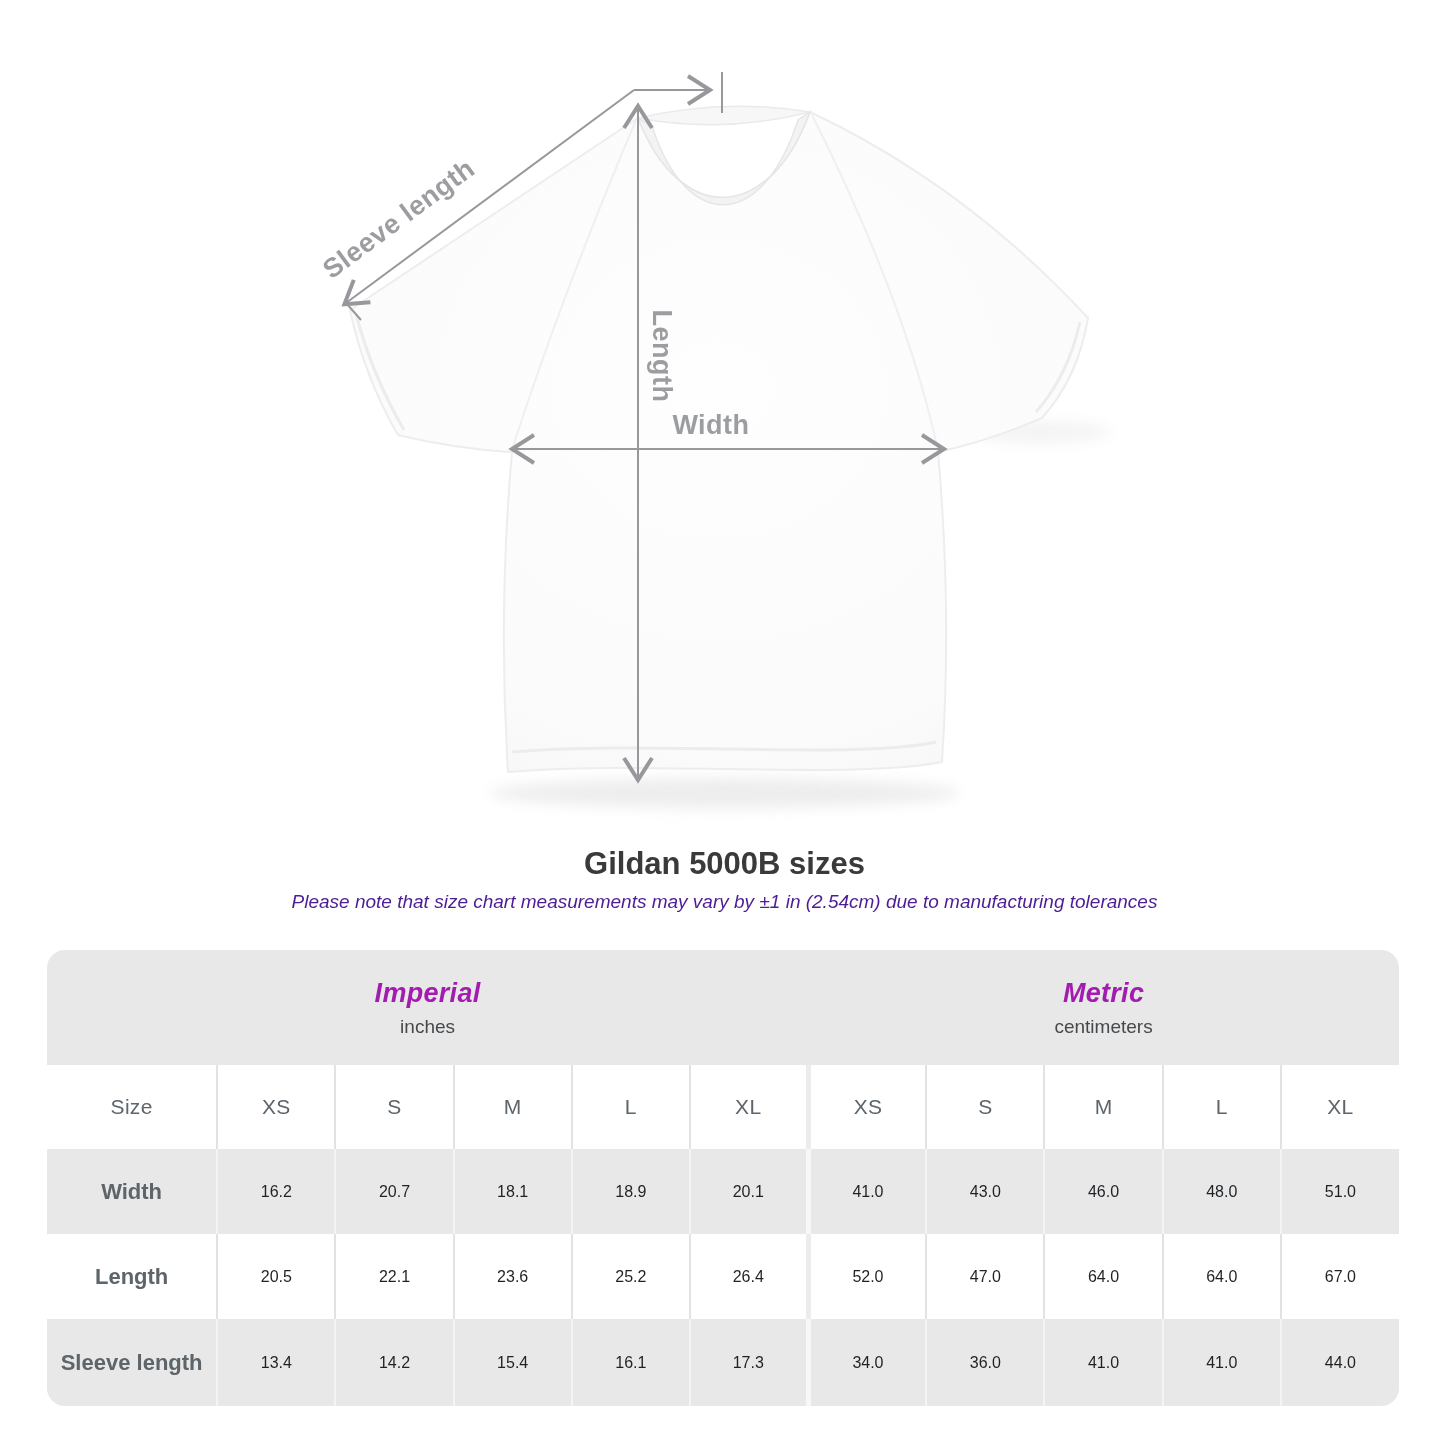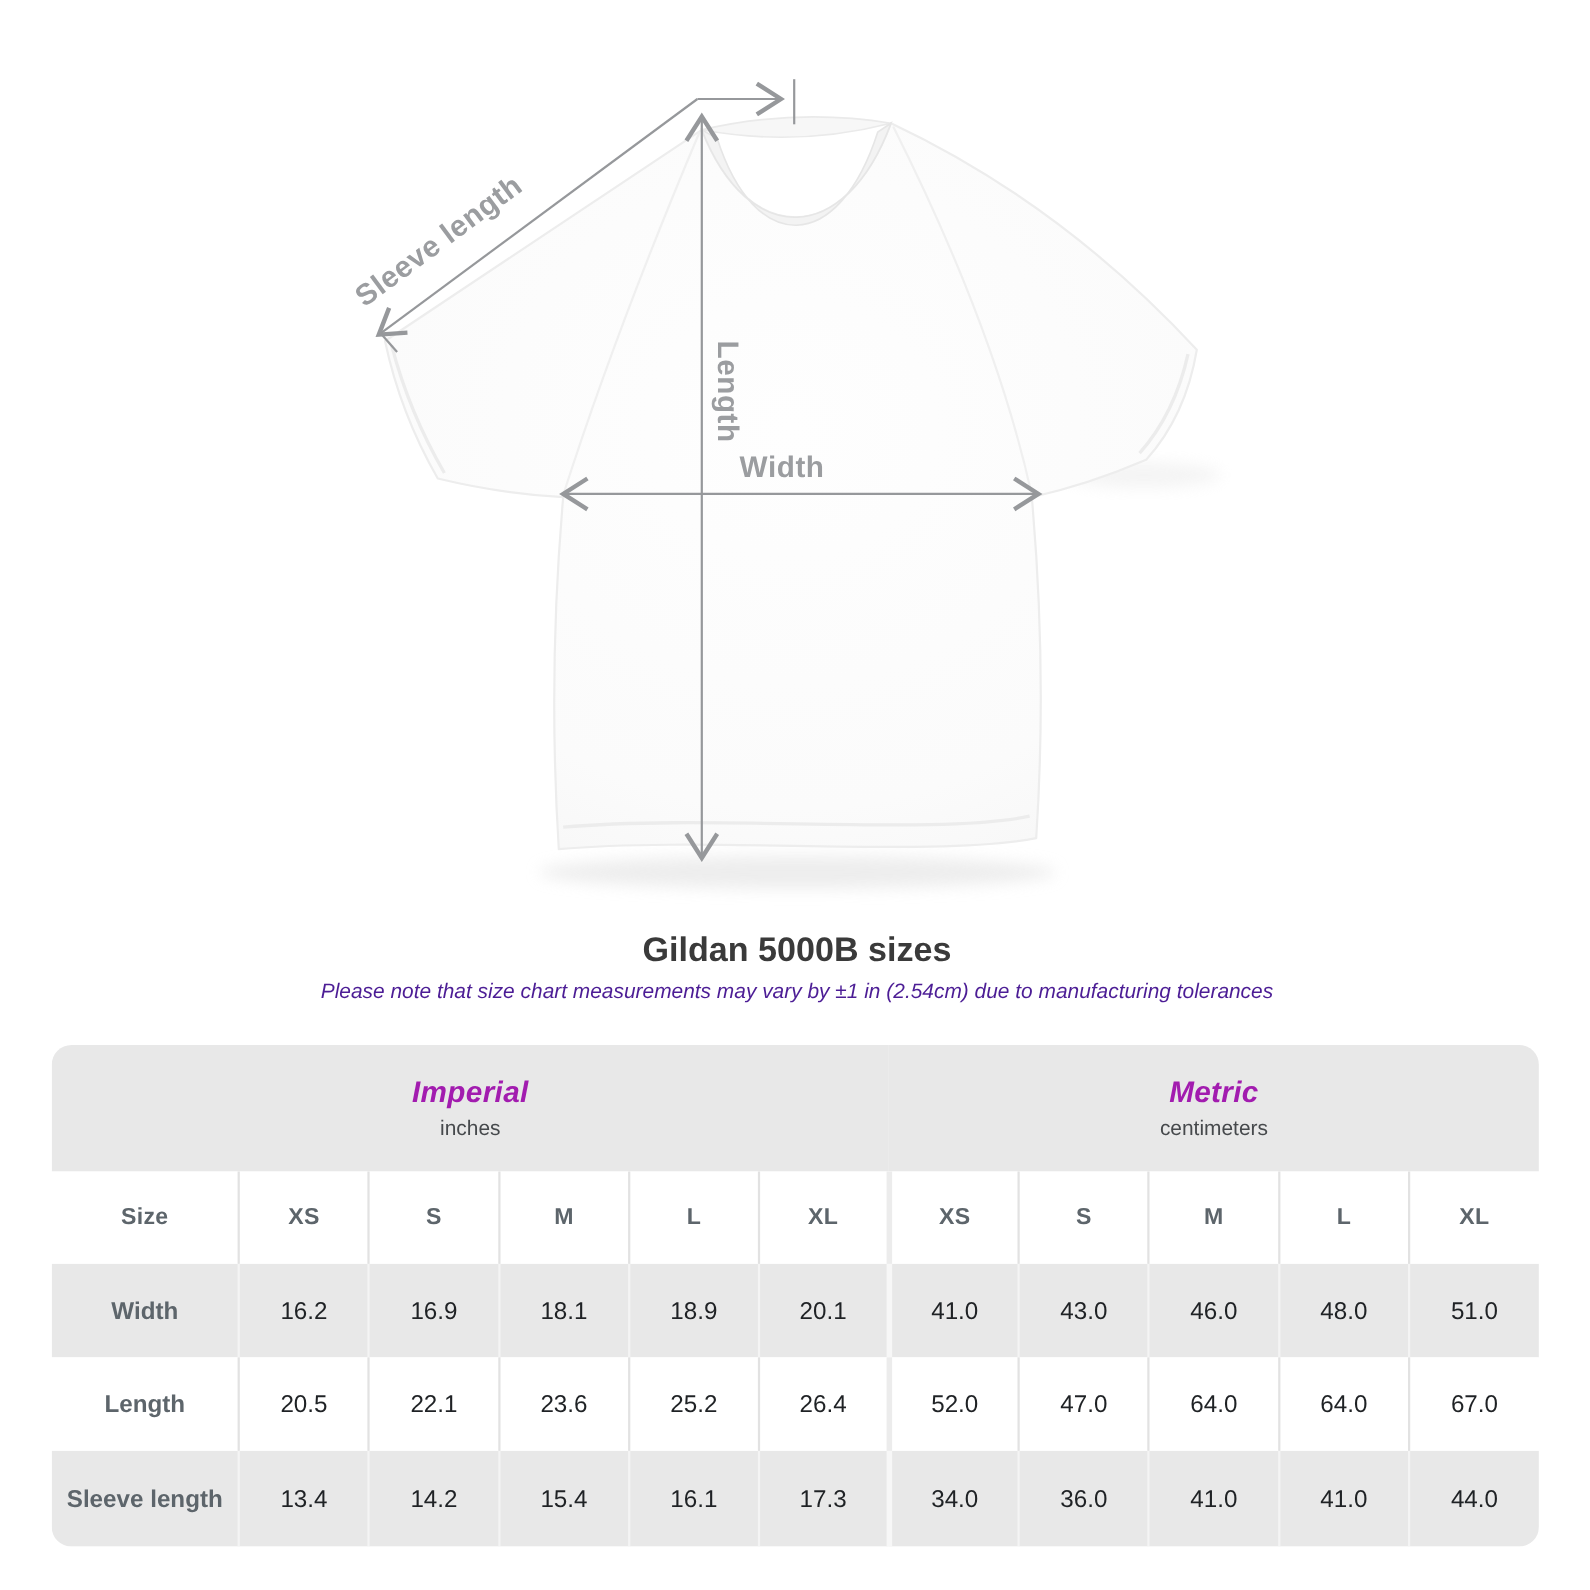--- a/index.html
+++ b/index.html
@@ -24,23 +24,23 @@
   .band-title{font-size:27px;font-weight:bold;font-style:italic;color:#a21caf;letter-spacing:.3px;}
   .band-unit{font-size:19px;color:#46494c;margin-top:7px;}
   tr.r-size td{height:84px;background:#ffffff;}
   tr.r-w td{height:85px;background:#e8e8e8;}
   tr.r-l td{height:85px;background:#ffffff;}
   tr.r-s td{height:87px;background:#e8e8e8;}
   tr.r-size td + td, tr.r-l td + td{border-left:2px solid #e2e2e2;}
   tr.r-w td + td, tr.r-s td + td{border-left:2px solid #f4f4f4;}
   tr.r-size td.divider, tr.r-l td.divider{border-left:5px solid #ececec;}
   tr.r-w td.divider, tr.r-s td.divider{border-left:5px solid #f7f7f7;}
-  .hd{font-size:21px;font-weight:bold;color:#5d656b;letter-spacing:.3px;}
+  .hd{font-size:21px;font-weight:normal;color:#5d656b;letter-spacing:.3px;}
   .rowlab{font-size:22px;font-weight:bold;color:#5d656b;}
-  .val{font-size:22px;color:#1f2225;}
+  .val{font-size:16px;color:#1f2225;}
 </style>
 </head>
 <body>
 
 <div class="stage">
   <svg width="1445" height="845" viewBox="0 0 1445 845" xmlns="http://www.w3.org/2000/svg">
     <defs>
       <marker id="arr" viewBox="-14 -9 16 18" markerWidth="16" markerHeight="18" refX="-1" refY="0" orient="auto-start-reverse">
         <path d="M -11 -7 L 0 0 L -11 7" fill="none" stroke="#96989b" stroke-width="2"></path>
       </marker>
@@ -134,21 +134,21 @@
       <td class="hd">XL</td>
       <td class="hd divider">XS</td>
       <td class="hd">S</td>
       <td class="hd">M</td>
       <td class="hd">L</td>
       <td class="hd">XL</td>
     </tr>
     <tr class="r-w">
       <td class="rowlab">Width</td>
       <td class="val">16.2</td>
-      <td class="val">16.9</td>
+      <td class="val">20.7</td>
       <td class="val">18.1</td>
       <td class="val">18.9</td>
       <td class="val">20.1</td>
       <td class="val divider">41.0</td>
       <td class="val">43.0</td>
       <td class="val">46.0</td>
       <td class="val">48.0</td>
       <td class="val">51.0</td>
     </tr>
     <tr class="r-l">

